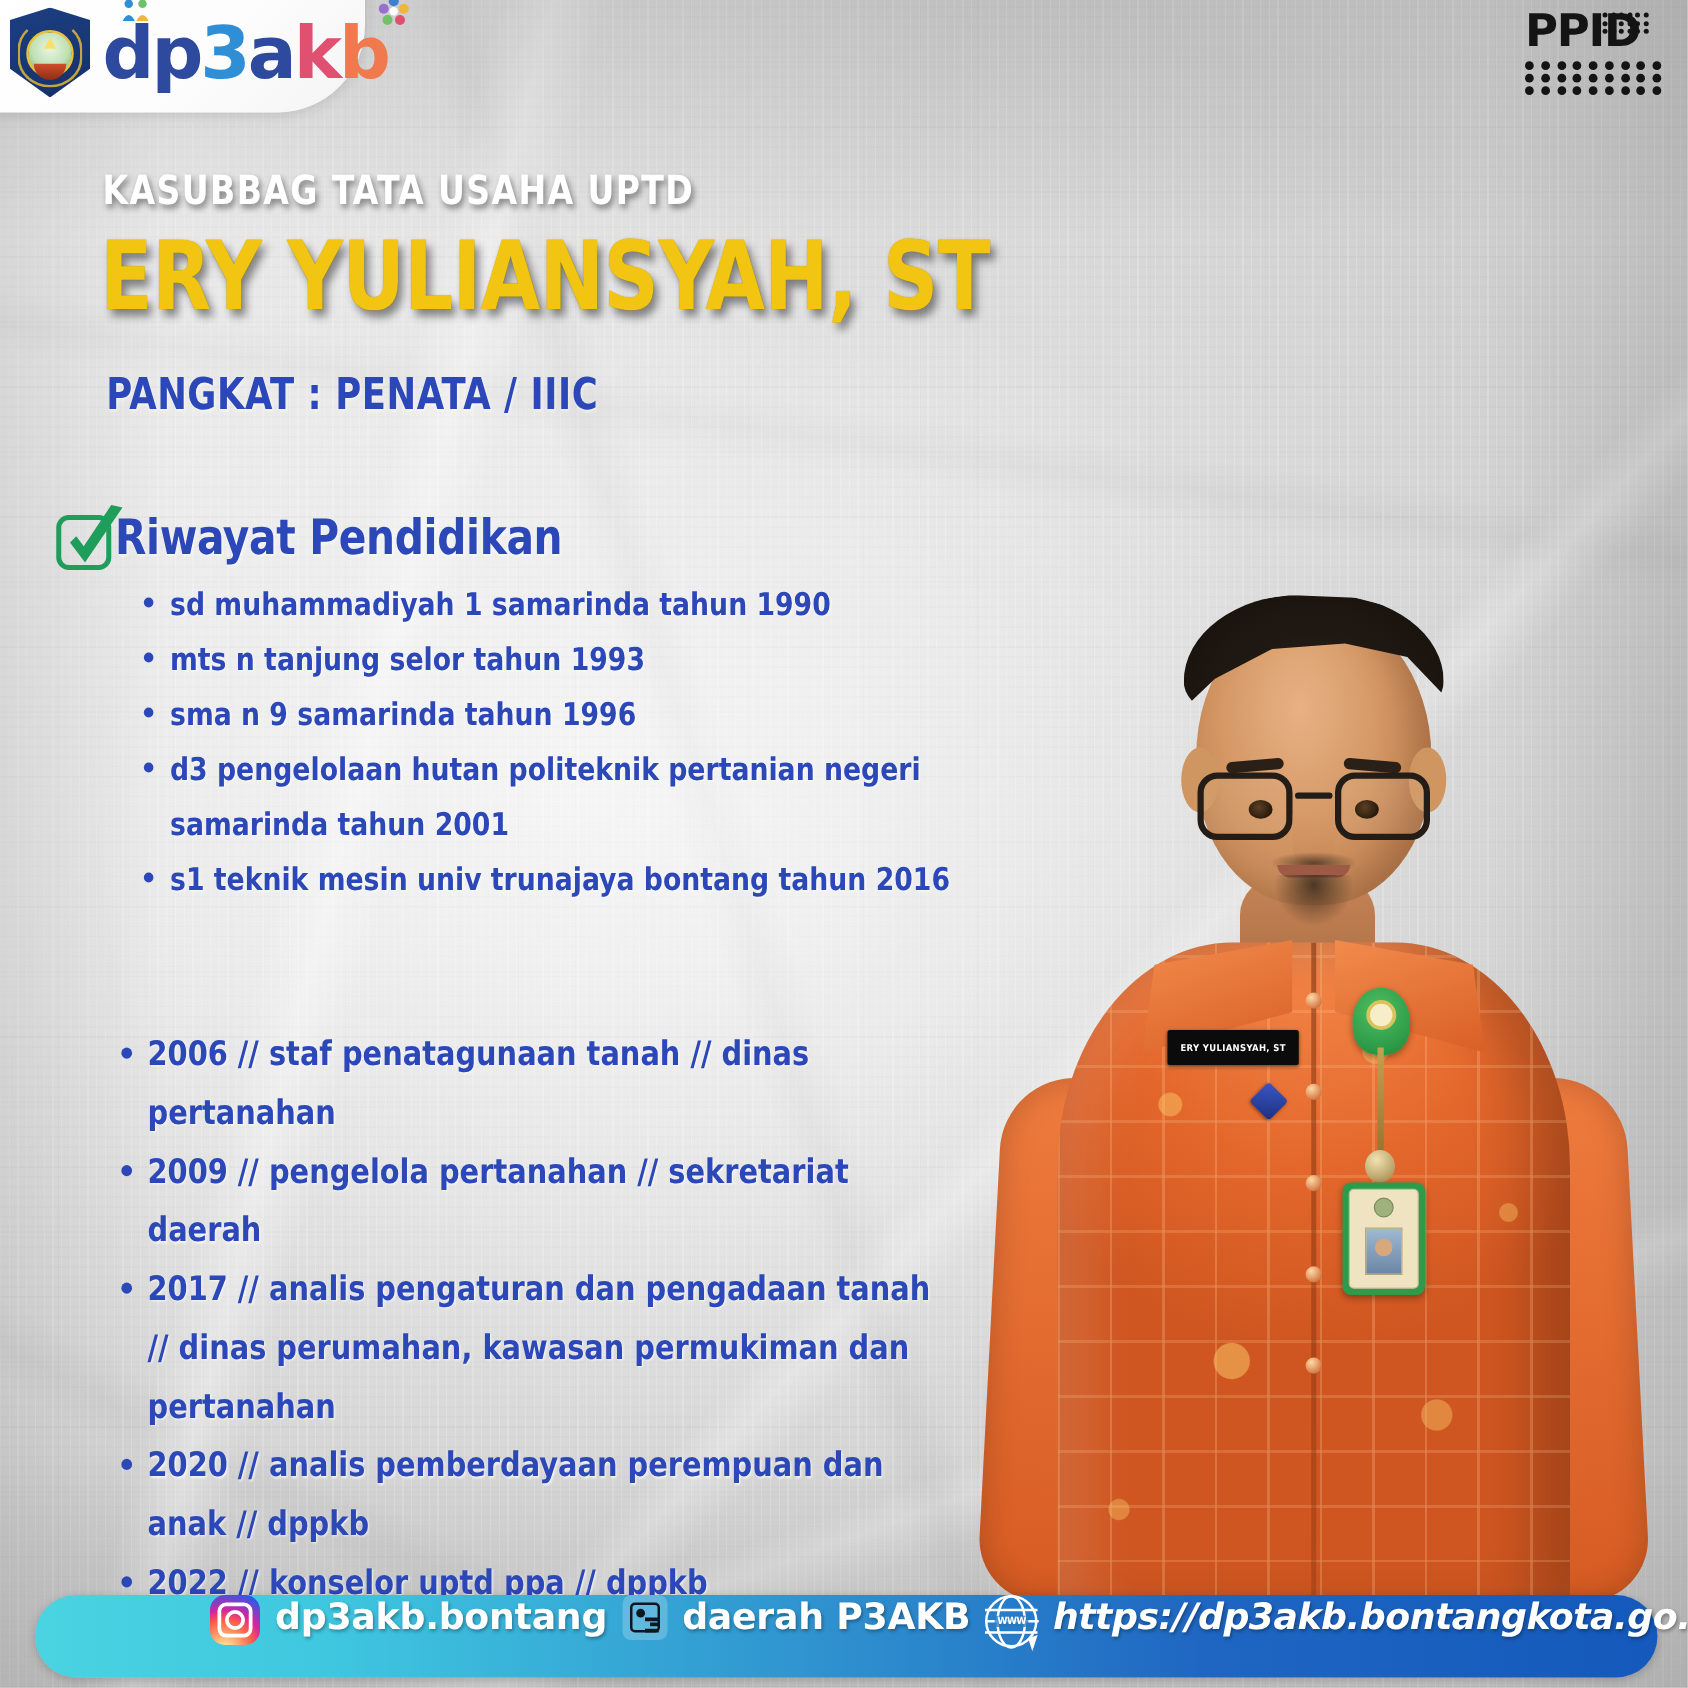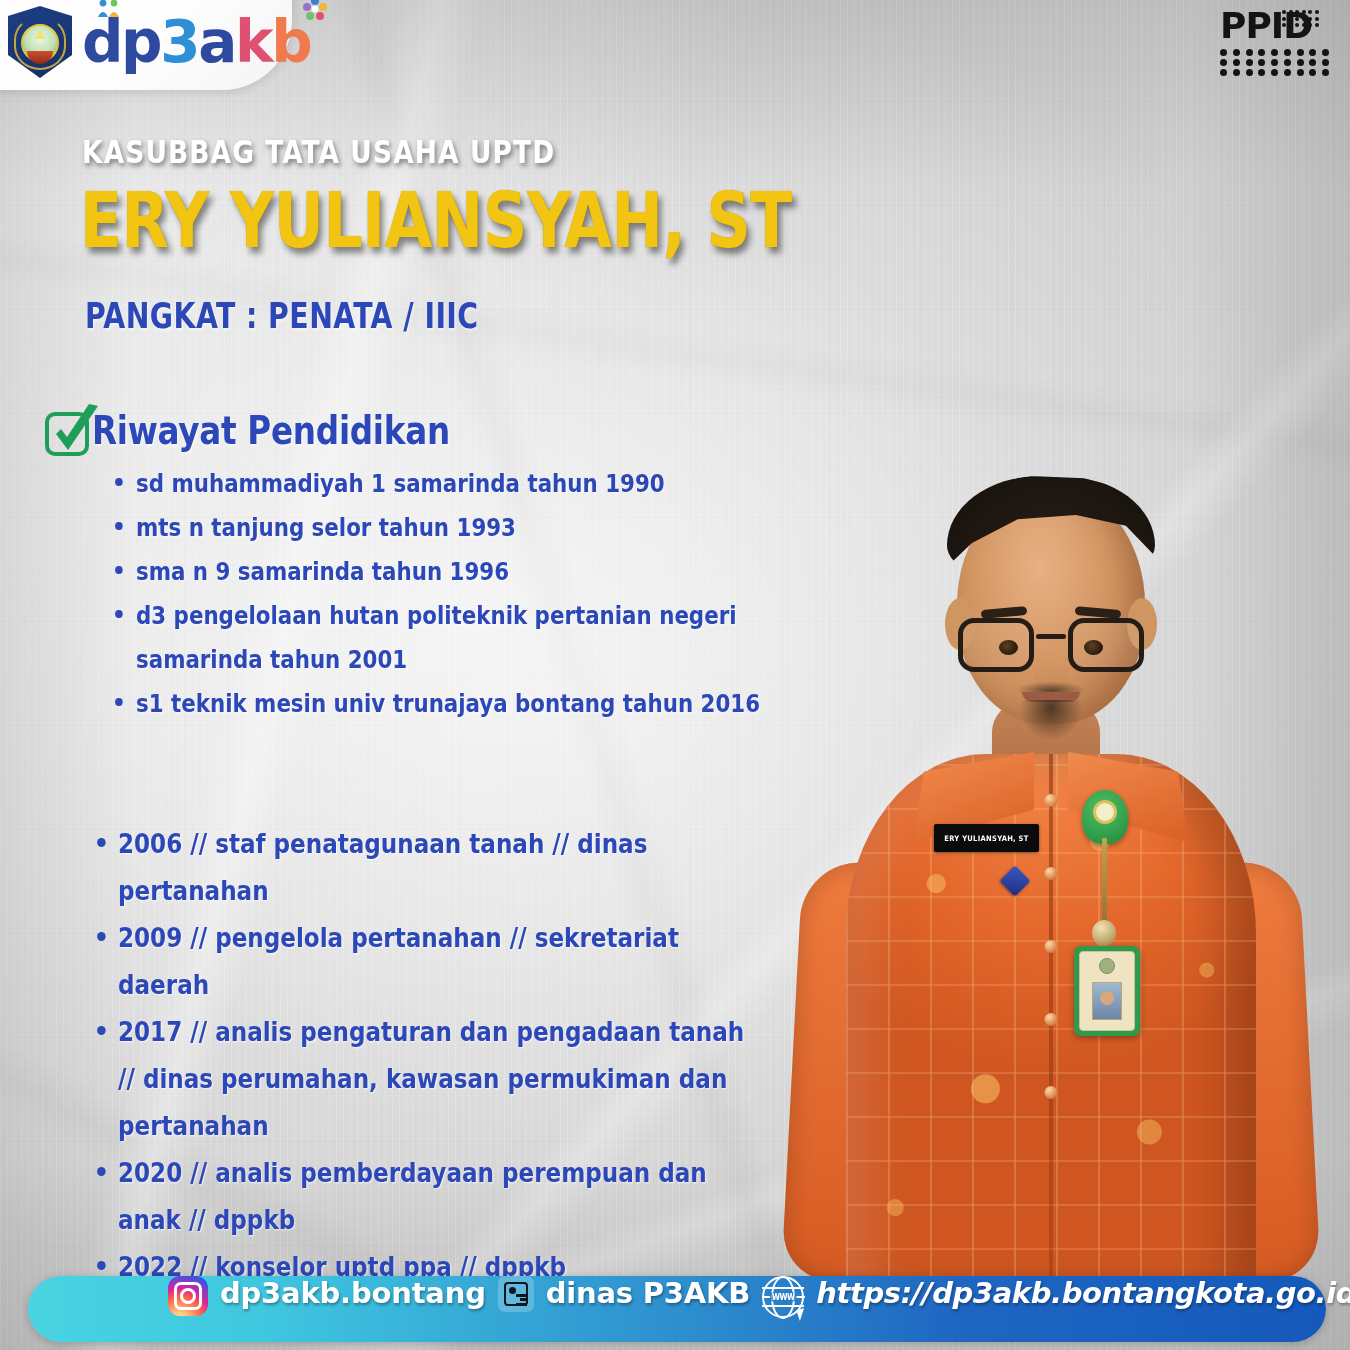--- a/index.html
+++ b/index.html
@@ -568,21 +568,21 @@
   </div>
 
   <div class="footer">
     <span class="ig-icon"></span>
     <span class="ftxt">dp3akb.bontang</span>
 
     <span class="tt-icon">
       <span class="g"></span>
         <span class="z"></span>
     </span>
-    <span class="ftxt">dinas P3AKB</span>
+    <span class="ftxt">daerah P3AKB</span>
 
     <span class="www-icon">
       <span class="globe"></span>
         <span class="band2"></span>
         <span class="band3"></span>
       <span class="lbl">WWW</span>
       <span class="cursor"></span>
     </span>
     <span class="furl">https://dp3akb.bontangkota.go.id/</span>
   </div>

